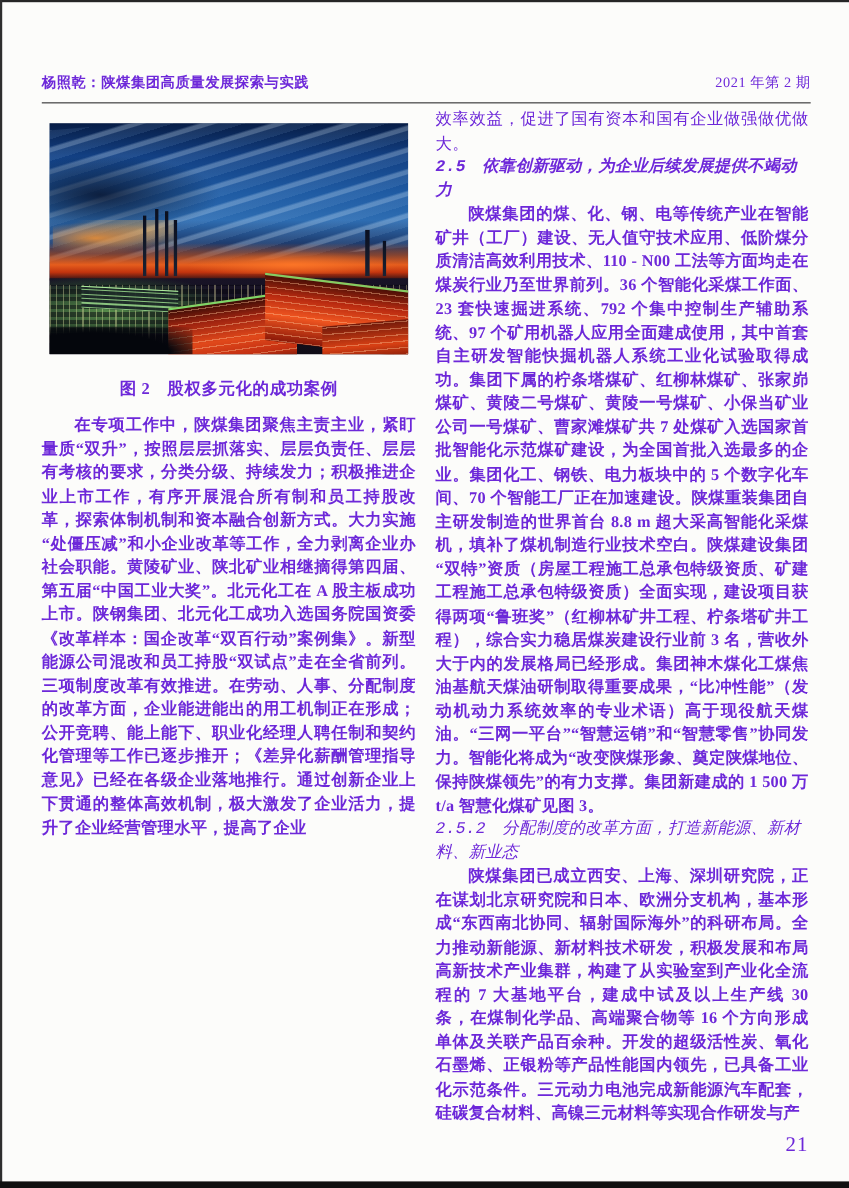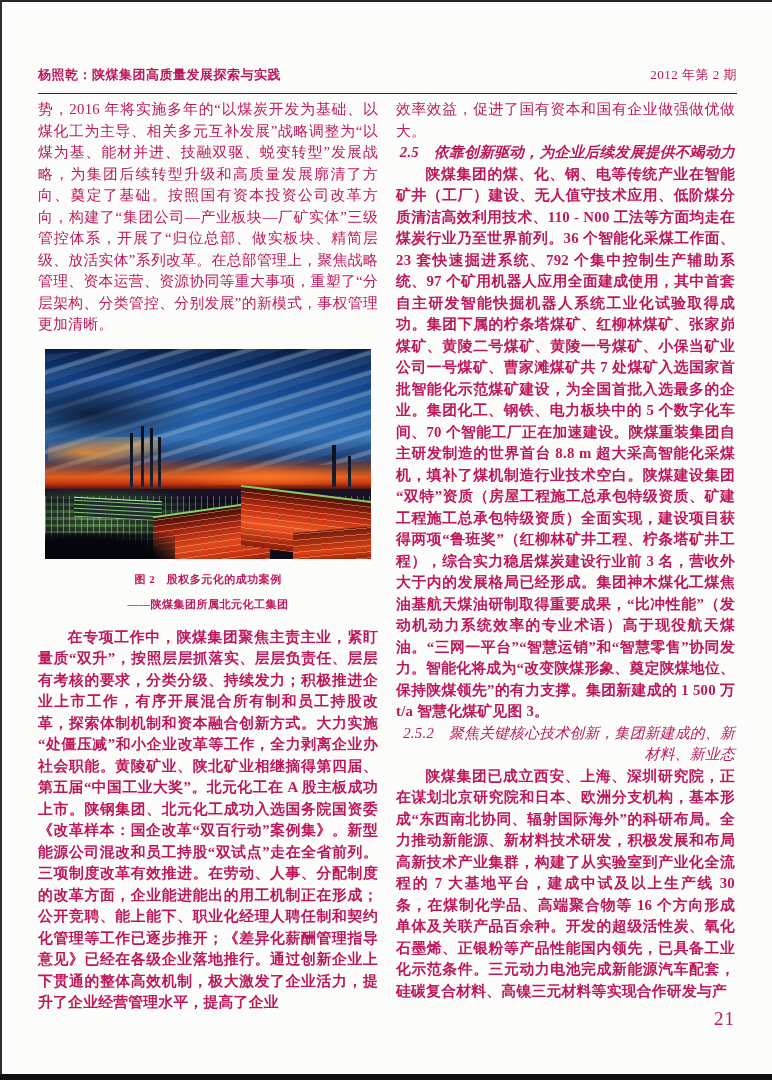--- a/index.html
+++ b/index.html
@@ -1,21 +1,21 @@
 <!DOCTYPE html>
 <html lang="zh"><head>
 <meta charset="utf-8">
 <title></title>
 <style>
   html,body{margin:0;padding:0;background:#e9e9e9;}
   .page{
     position:relative;width:772px;height:1080px;margin:0 auto;
     background:#fcfcfa;overflow:hidden;
     font-family:"Liberation Serif","DejaVu Serif",serif;
-    color:#be185d;
+    color:#6d28d9;
   }
   
   .edge-top{position:absolute;top:0;left:0;width:100%;height:2px;background:#262626;}
   .edge-left{position:absolute;top:0;left:0;width:2px;height:100%;background:#2e2e2e;}
   .edge-bottom{position:absolute;bottom:0;left:0;width:100%;height:6px;background:#101010;}
 
   
   .header{
     position:absolute;top:66px;left:38px;width:699px;
     display:flex;justify-content:space-between;align-items:flex-end;
@@ -75,42 +75,41 @@
   .bldg-c{left:76%;bottom:-4%;width:28%;height:18%;transform:skewY(-5deg);
     background:linear-gradient(180deg,#70190a 0%,#d84014 55%,#701204 100%);}
   .floors{position:absolute;inset:0;
     background:repeating-linear-gradient(0deg,rgba(255,196,150,.4) 0 1px,transparent 1px 6px);}
   .bldg-green{left:9%;bottom:19%;width:27%;height:9%;transform:skewY(3deg);opacity:.95;
     background:#1d2a28;border-top:1px solid rgba(190,255,170,.8);
     background-image:repeating-linear-gradient(0deg,rgba(180,255,160,.75) 0 1px,transparent 1px 4px);}
   .fg-dark{left:0;bottom:0;width:40%;height:12%;
     background:radial-gradient(ellipse at 30% 100%,#04060c 55%,transparent 100%);}
 
-  .caption{margin-top:8px;text-align:center;font-weight:bold;font-size:11px;line-height:25px;letter-spacing:.5px;}
+  .caption{margin-top:20px;text-align:center;font-weight:bold;font-size:15px;line-height:25px;letter-spacing:.5px;}
 
-  .h-sub{font-style:italic;margin:0;text-align:right;}
+  .h-sub{font-style:italic;margin:0;text-align:left;font-family:Liberation Mono, monospace;}
   .h-bold{font-weight:bold;}
 
   .pageno{text-align:right;margin-top:6px;font-size:19px;letter-spacing:1px;}
 </style>
 </head>
 <body>
 
 <div class="page">
   <div class="edge-top"></div>
   <div class="edge-left"></div>
   <div class="edge-bottom"></div>
 
   <div class="header">
     <span class="running-title">杨照乾：陕煤集团高质量发展探索与实践</span>
-    <span class="issue">2012 年第 2 期</span>
+    <span class="issue">2021 年第 2 期</span>
   </div>
 
   <div class="col col-left">
-    <p>势，2016 年将实施多年的“以煤炭开发为基础、以煤化工为主导、相关多元互补发展”战略调整为“以煤为基、能材并进、技融双驱、蜕变转型”发展战略，为集团后续转型升级和高质量发展廓清了方向、奠定了基础。按照国有资本投资公司改革方向，构建了“集团公司—产业板块—厂矿实体”三级管控体系，开展了“归位总部、做实板块、精简层级、放活实体”系列改革。在总部管理上，聚焦战略管理、资本运营、资源协同等重大事项，重塑了“分层架构、分类管控、分别发展”的新模式，事权管理更加清晰。</p>
 
     <div class="figure">
       <div class="photo">
         <div class="ph clouds"></div>
         <div class="ph cloud-dark"></div>
         <div class="ph cloud-orange"></div>
         <div class="ph sunset"></div>
         <div class="ph sunset-core"></div>
         <div class="ph city"></div>
         <div class="ph glow-green"></div>
@@ -128,28 +127,27 @@
         <div class="ph bldg bldg-b">
             <div class="floors"></div>
           </div>
         <div class="ph bldg bldg-c">
             <div class="floors"></div>
           </div>
         <div class="ph fg-dark"></div>
       </div>
       <div class="caption">
         <div>图 2　股权多元化的成功案例</div>
-        <div>——陕煤集团所属北元化工集团</div>
       </div>
     </div>
 
     <p class="indent">在专项工作中，陕煤集团聚焦主责主业，紧盯量质“双升”，按照层层抓落实、层层负责任、层层有考核的要求，分类分级、持续发力；积极推进企业上市工作，有序开展混合所有制和员工持股改革，探索体制机制和资本融合创新方式。大力实施“处僵压减”和小企业改革等工作，全力剥离企业办社会职能。黄陵矿业、陕北矿业相继摘得第四届、第五届“中国工业大奖”。北元化工在 A 股主板成功上市。陕钢集团、北元化工成功入选国务院国资委《改革样本：国企改革“双百行动”案例集》。新型能源公司混改和员工持股“双试点”走在全省前列。三项制度改革有效推进。在劳动、人事、分配制度的改革方面，企业能进能出的用工机制正在形成；公开竞聘、能上能下、职业化经理人聘任制和契约化管理等工作已逐步推开；《差异化薪酬管理指导意见》已经在各级企业落地推行。通过创新企业上下贯通的整体高效机制，极大激发了企业活力，提升了企业经营管理水平，提高了企业</p>
   </div>
 
   <div class="col col-right">
     <p>效率效益，促进了国有资本和国有企业做强做优做大。</p>
     <p class="h-sub h-bold">2.5　依靠创新驱动，为企业后续发展提供不竭动力</p>
     <p class="indent">陕煤集团的煤、化、钢、电等传统产业在智能矿井（工厂）建设、无人值守技术应用、低阶煤分质清洁高效利用技术、110 - N00 工法等方面均走在煤炭行业乃至世界前列。36 个智能化采煤工作面、23 套快速掘进系统、792 个集中控制生产辅助系统、97 个矿用机器人应用全面建成使用，其中首套自主研发智能快掘机器人系统工业化试验取得成功。集团下属的柠条塔煤矿、红柳林煤矿、张家峁煤矿、黄陵二号煤矿、黄陵一号煤矿、小保当矿业公司一号煤矿、曹家滩煤矿共 7 处煤矿入选国家首批智能化示范煤矿建设，为全国首批入选最多的企业。集团化工、钢铁、电力板块中的 5 个数字化车间、70 个智能工厂正在加速建设。陕煤重装集团自主研发制造的世界首台 8.8 m 超大采高智能化采煤机，填补了煤机制造行业技术空白。陕煤建设集团“双特”资质（房屋工程施工总承包特级资质、矿建工程施工总承包特级资质）全面实现，建设项目获得两项“鲁班奖”（红柳林矿井工程、柠条塔矿井工程），综合实力稳居煤炭建设行业前 3 名，营收外大于内的发展格局已经形成。集团神木煤化工煤焦油基航天煤油研制取得重要成果，“比冲性能”（发动机动力系统效率的专业术语）高于现役航天煤油。“三网一平台”“智慧运销”和“智慧零售”协同发力。智能化将成为“改变陕煤形象、奠定陕煤地位、保持陕煤领先”的有力支撑。集团新建成的 1 500 万 t/a 智慧化煤矿见图 3。</p>
-    <p class="h-sub">2.5.2　聚焦关键核心技术创新，集团新建成的、新材料、新业态</p>
+    <p class="h-sub">2.5.2　分配制度的改革方面，打造新能源、新材料、新业态</p>
     <p class="indent">陕煤集团已成立西安、上海、深圳研究院，正在谋划北京研究院和日本、欧洲分支机构，基本形成“东西南北协同、辐射国际海外”的科研布局。全力推动新能源、新材料技术研发，积极发展和布局高新技术产业集群，构建了从实验室到产业化全流程的 7 大基地平台，建成中试及以上生产线 30 条，在煤制化学品、高端聚合物等 16 个方向形成单体及关联产品百余种。开发的超级活性炭、氧化石墨烯、正银粉等产品性能国内领先，已具备工业化示范条件。三元动力电池完成新能源汽车配套，硅碳复合材料、高镍三元材料等实现合作研发与产</p>
     <div class="pageno">21</div>
   </div>
 </div>
 
 </body></html>

